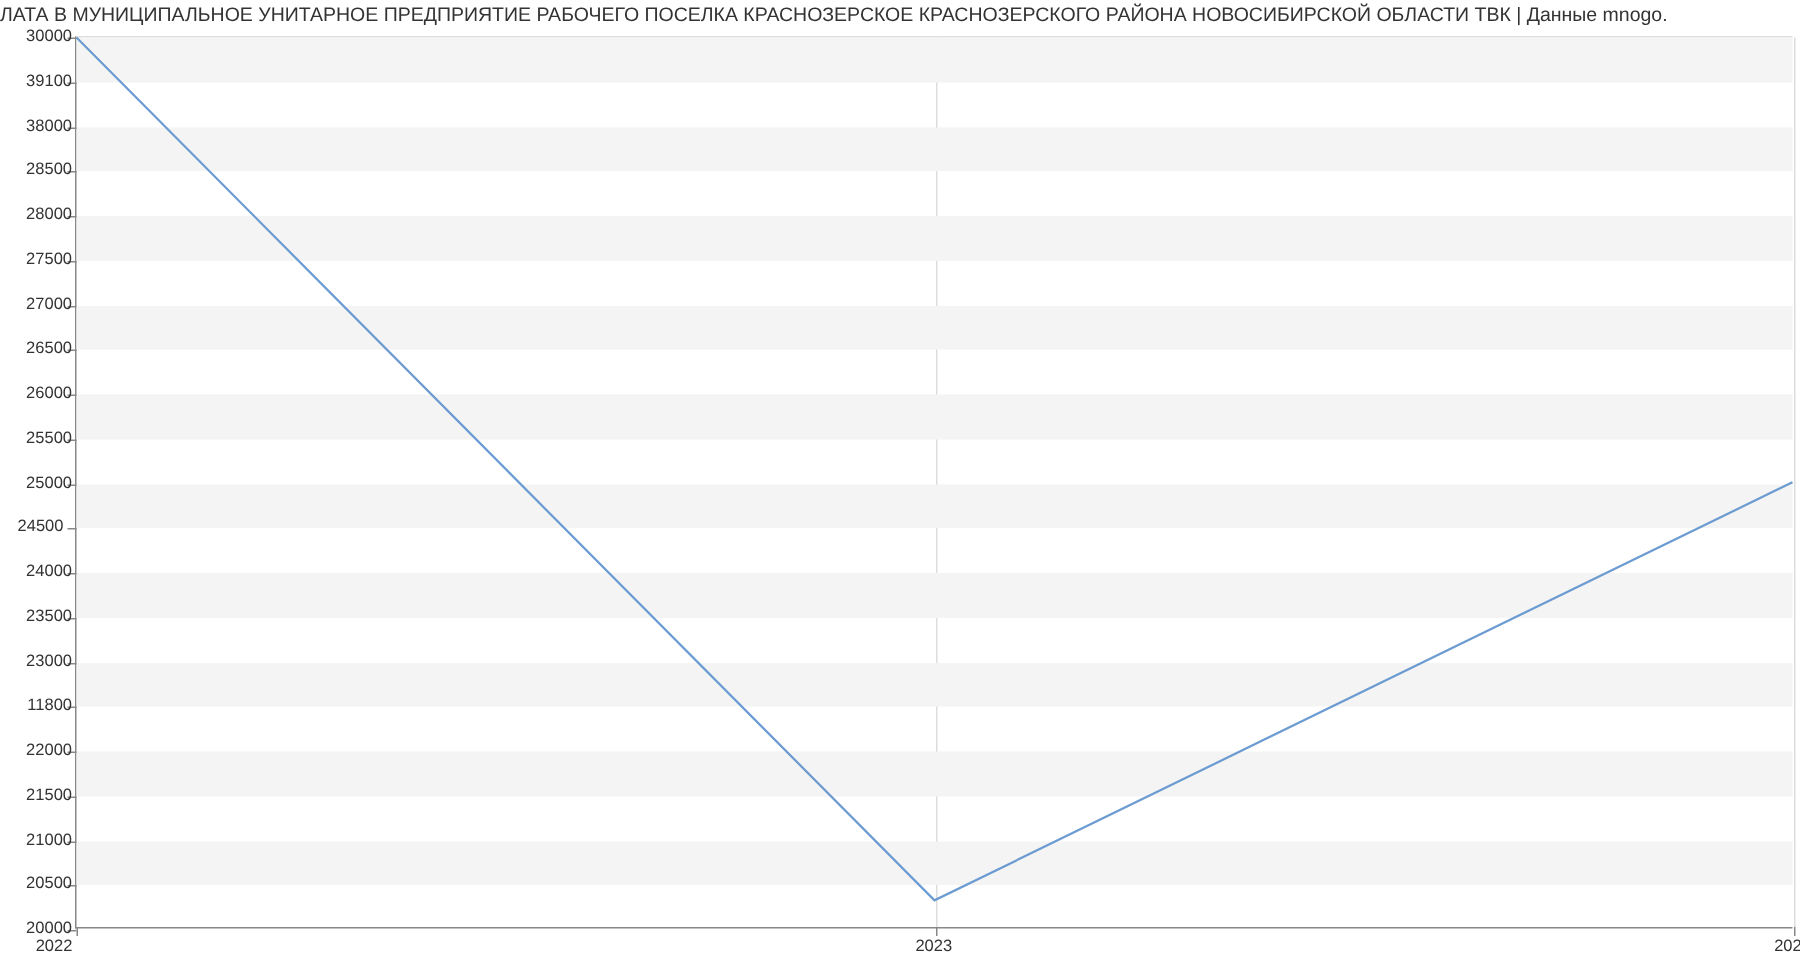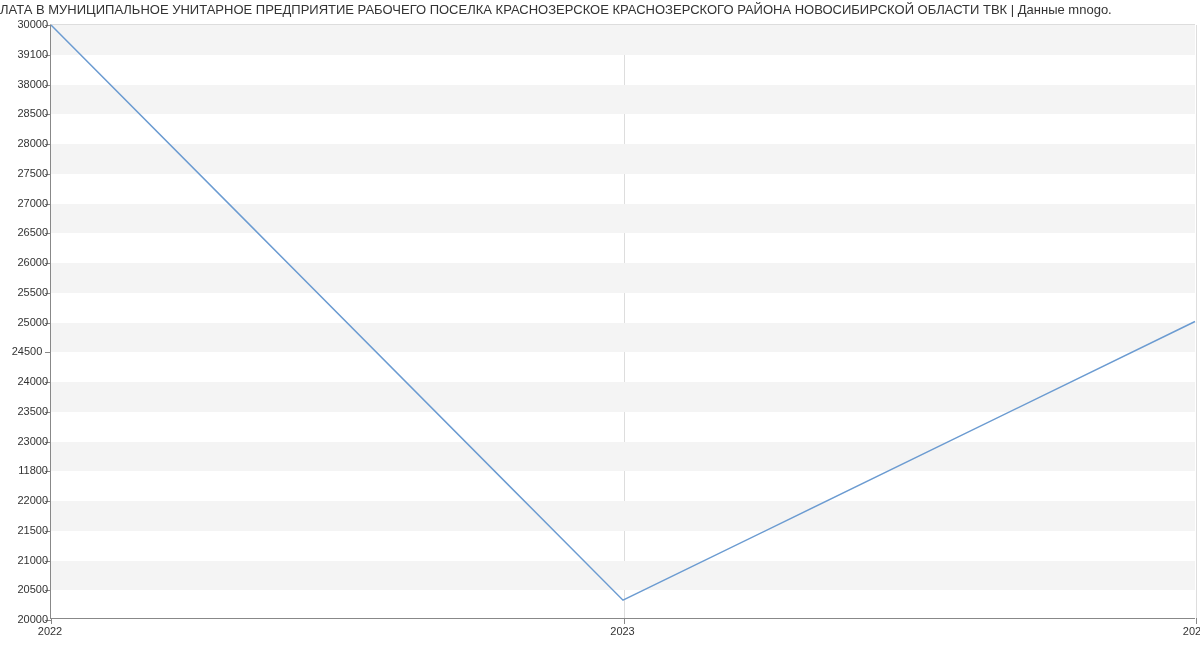--- a/index.html
+++ b/index.html
@@ -150,15 +150,15 @@
 <div class="y-label" style="top: 291.75px;">25500</div>
 <div class="y-label" style="top: 262px;">26000</div>
 <div class="y-label" style="top: 232.25px;">26500</div>
 <div class="y-label" style="top: 202.5px;">27000</div>
 <div class="y-label" style="top: 172.75px;">27500</div>
 <div class="y-label" style="top: 143px; text-align: right;">28000</div>
 <div class="y-label" style="top: 113.25px;">28500</div>
 <div class="y-label" style="top: 83.5px;">38000</div>
 <div class="y-label" style="top: 53.75px;">39100</div>
 <div class="y-label" style="top: 24px;">30000</div>
-<div class="x-label" style="left: 50px;">2022</div>
+<div class="x-label" style="left: 36px;">2022</div>
 <div class="x-label" style="left: 622.5px;">2023</div>
 <div class="x-label" style="left: 1195px;">2024</div>
 
 </body></html>

